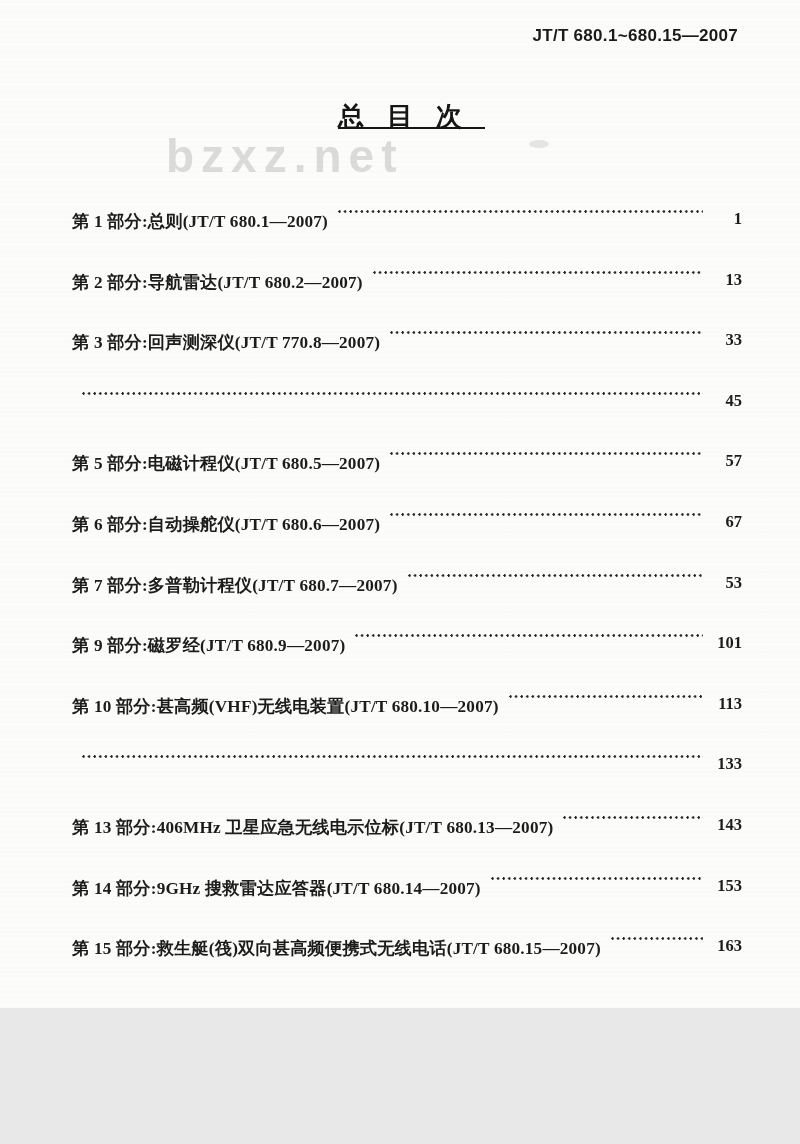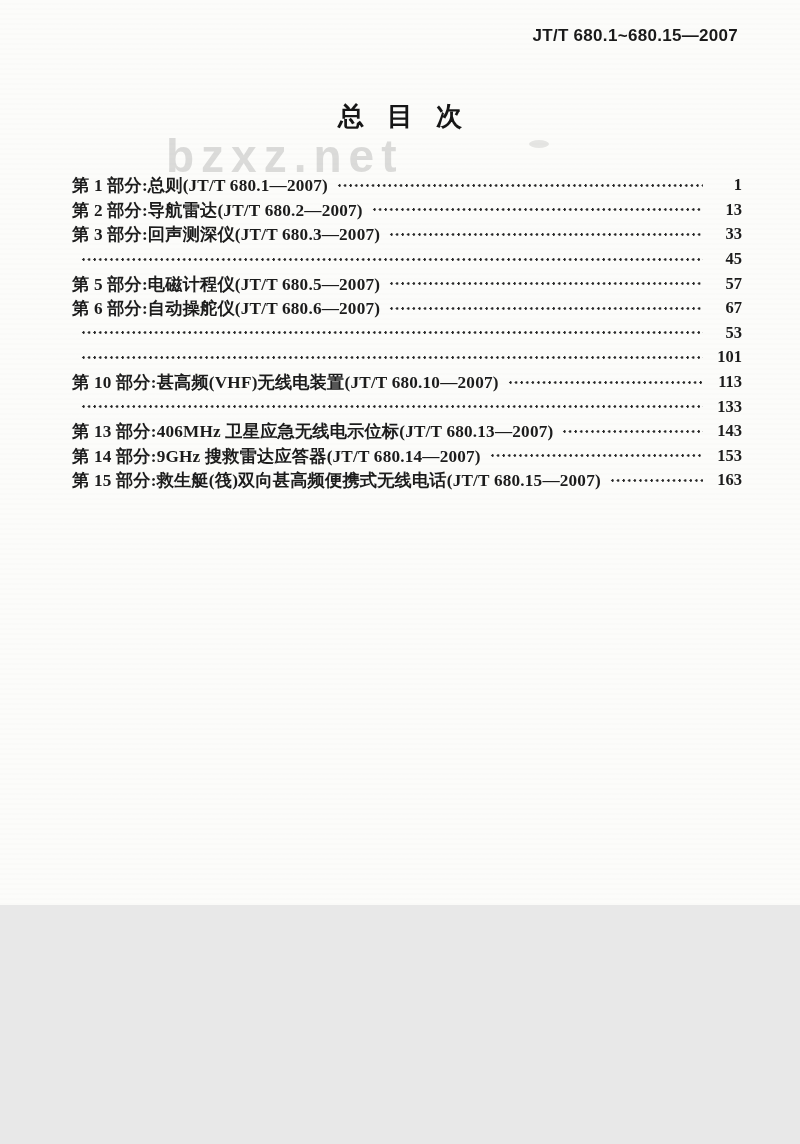--- a/index.html
+++ b/index.html
@@ -1,20 +1,20 @@
 <!DOCTYPE html>
 <html><head>
 <meta charset="utf-8">
 <style>
   * { margin: 0; padding: 0; box-sizing: border-box; }
   html, body { background: #e8e8e8; }
   .page {
     position: relative;
     width: 800px;
-    height: 905px;
+    height: 1008px;
     margin: 0 auto;
     background: #fcfcfa;
     background-image: repeating-linear-gradient(0deg, rgba(0,0,0,0.006) 0 2px, transparent 2px 5px);
     overflow: hidden;
     font-family: "Liberation Serif", "DejaVu Serif", serif;
     color: #1c1c1c;
   }
   .doc-header {
     position: absolute;
     top: 26px;
@@ -29,20 +29,21 @@
     position: absolute;
     top: 99px;
     left: 0;
     right: 0;
     text-align: center;
     font-size: 26px;
     font-weight: bold;
     letter-spacing: 23px;
     padding-left: 23px; 
     color: #161616;
+    text-decoration: underline;
   }
   .watermark {
     position: absolute;
     top: 129px;
     left: 166px;
     font-family: "Liberation Sans", "DejaVu Sans", sans-serif;
     font-weight: bold;
     font-size: 46px;
     letter-spacing: 7px;
     color: rgba(150,150,150,0.32);
@@ -60,25 +61,26 @@
   }
   .toc-list {
     position: absolute;
     top: 173px;
     left: 72px;
     right: 58px;
     z-index: 1;
   }
   .toc-row {
     display: flex;
-    align-items: center;
+    align-items: flex-start;
     height: 24.6px;
     font-size: 17.2px;
     font-weight: 600;
     white-space: nowrap;
+    margin-top: 36px;
   }
   .toc-label {
     flex: 0 0 auto;
     letter-spacing: 0.2px;
   }
   .dots {
     flex: 1 1 auto;
     height: 5px;
     margin: 0 7px 0 9px;
     background-image: radial-gradient(circle at 2.5px 2.5px, #252525 1.05px, transparent 1.45px);
@@ -115,21 +117,21 @@
       <span class="toc-page">1</span>
     </div>
 
     <div class="toc-row">
       <span class="toc-label">第 2 部分:导航雷达(JT/T 680.2—2007)</span>
       <span class="dots"></span>
       <span class="toc-page">13</span>
     </div>
 
     <div class="toc-row">
-      <span class="toc-label">第 3 部分:回声测深仪(JT/T 680.3—2007)</span>
+      <span class="toc-label">第 3 部分:回声测深仪(JT/T 770.8—2007)</span>
       <span class="dots"></span>
       <span class="toc-page">33</span>
     </div>
 
     <div class="toc-row">
       <span class="dots"></span>
       <span class="toc-page">45</span>
     </div>
 
     <div class="toc-row">
@@ -138,26 +140,28 @@
       <span class="toc-page">57</span>
     </div>
 
     <div class="toc-row">
       <span class="toc-label">第 6 部分:自动操舵仪(JT/T 680.6—2007)</span>
       <span class="dots"></span>
       <span class="toc-page">67</span>
     </div>
 
     <div class="toc-row">
+      <span class="toc-label">第 7 部分:多普勒计程仪(JT/T 680.7—2007)</span>
       <span class="dots"></span>
       <span class="toc-page">53</span>
     </div>
 
 
     <div class="toc-row">
+      <span class="toc-label">第 9 部分:磁罗经(JT/T 680.9—2007)</span>
       <span class="dots"></span>
       <span class="toc-page">101</span>
     </div>
 
     <div class="toc-row">
       <span class="toc-label">第 10 部分:甚高频(VHF)无线电装置(JT/T 680.10—2007)</span>
       <span class="dots"></span>
       <span class="toc-page">113</span>
     </div>
 

